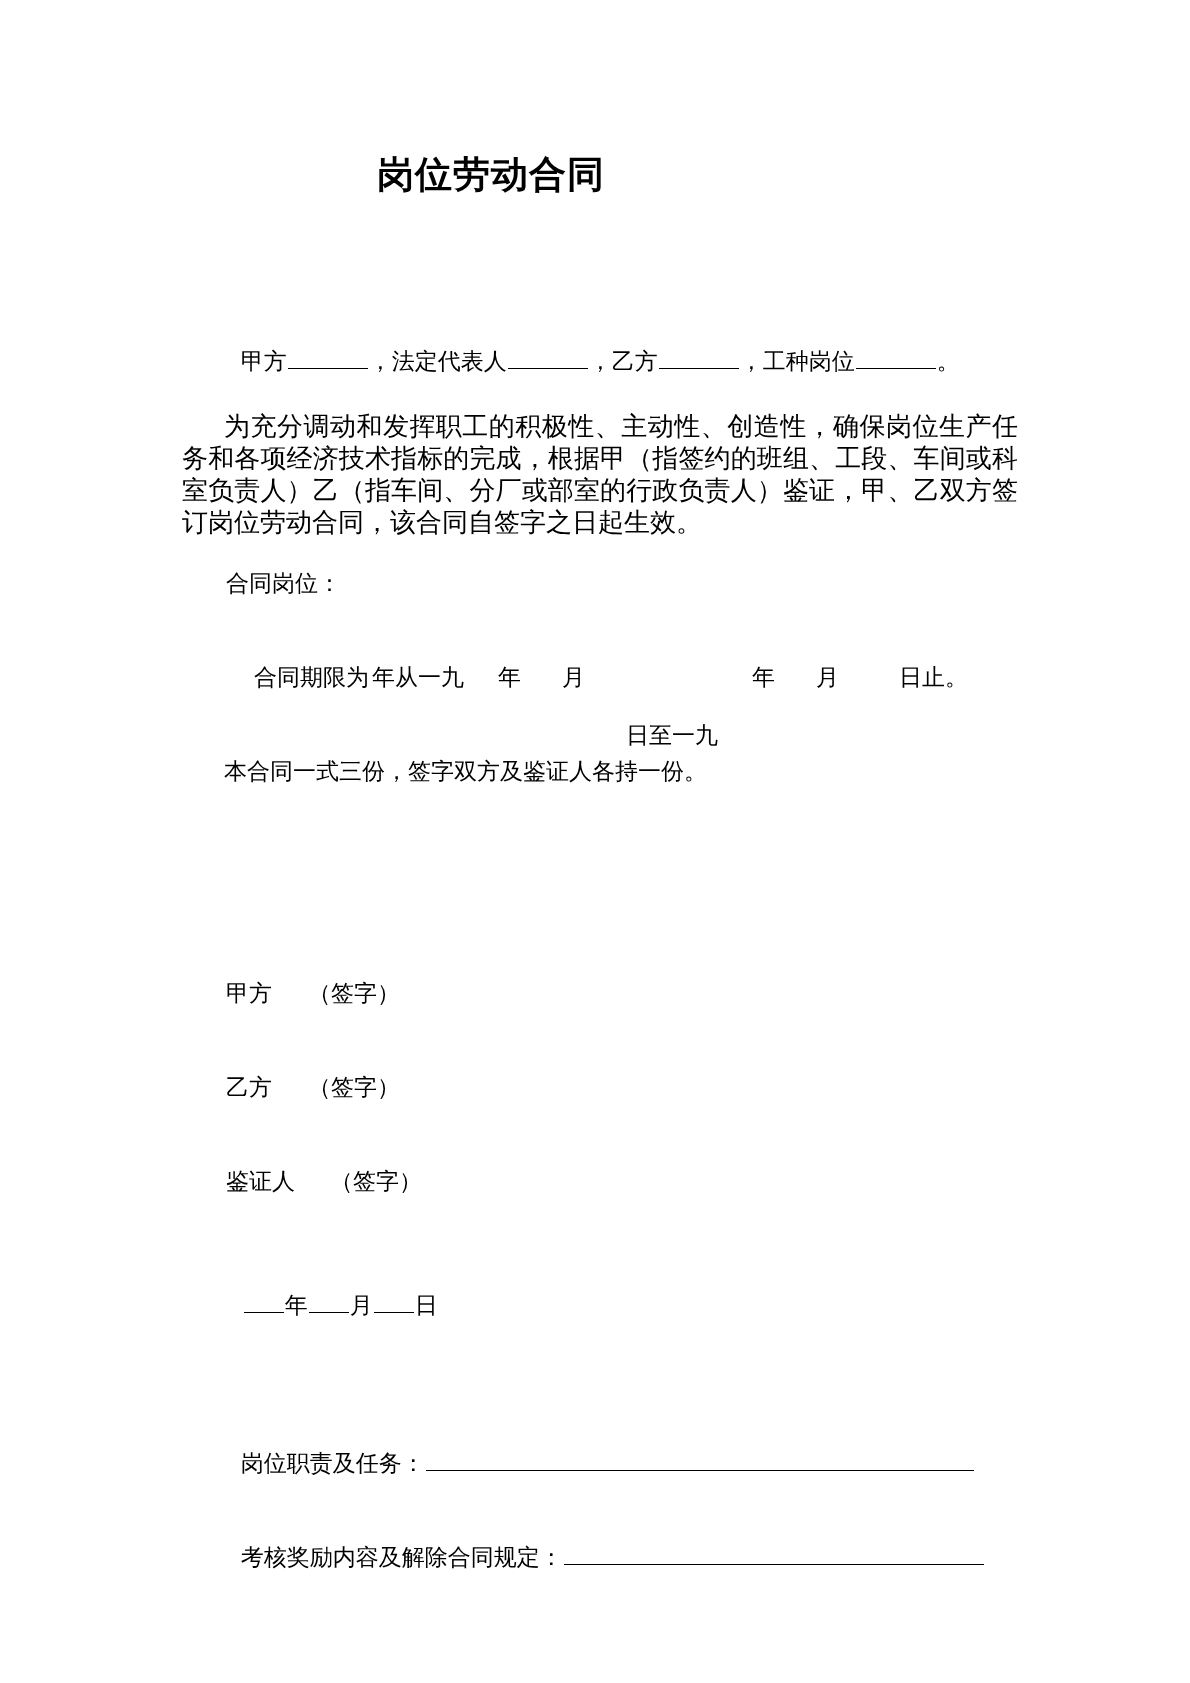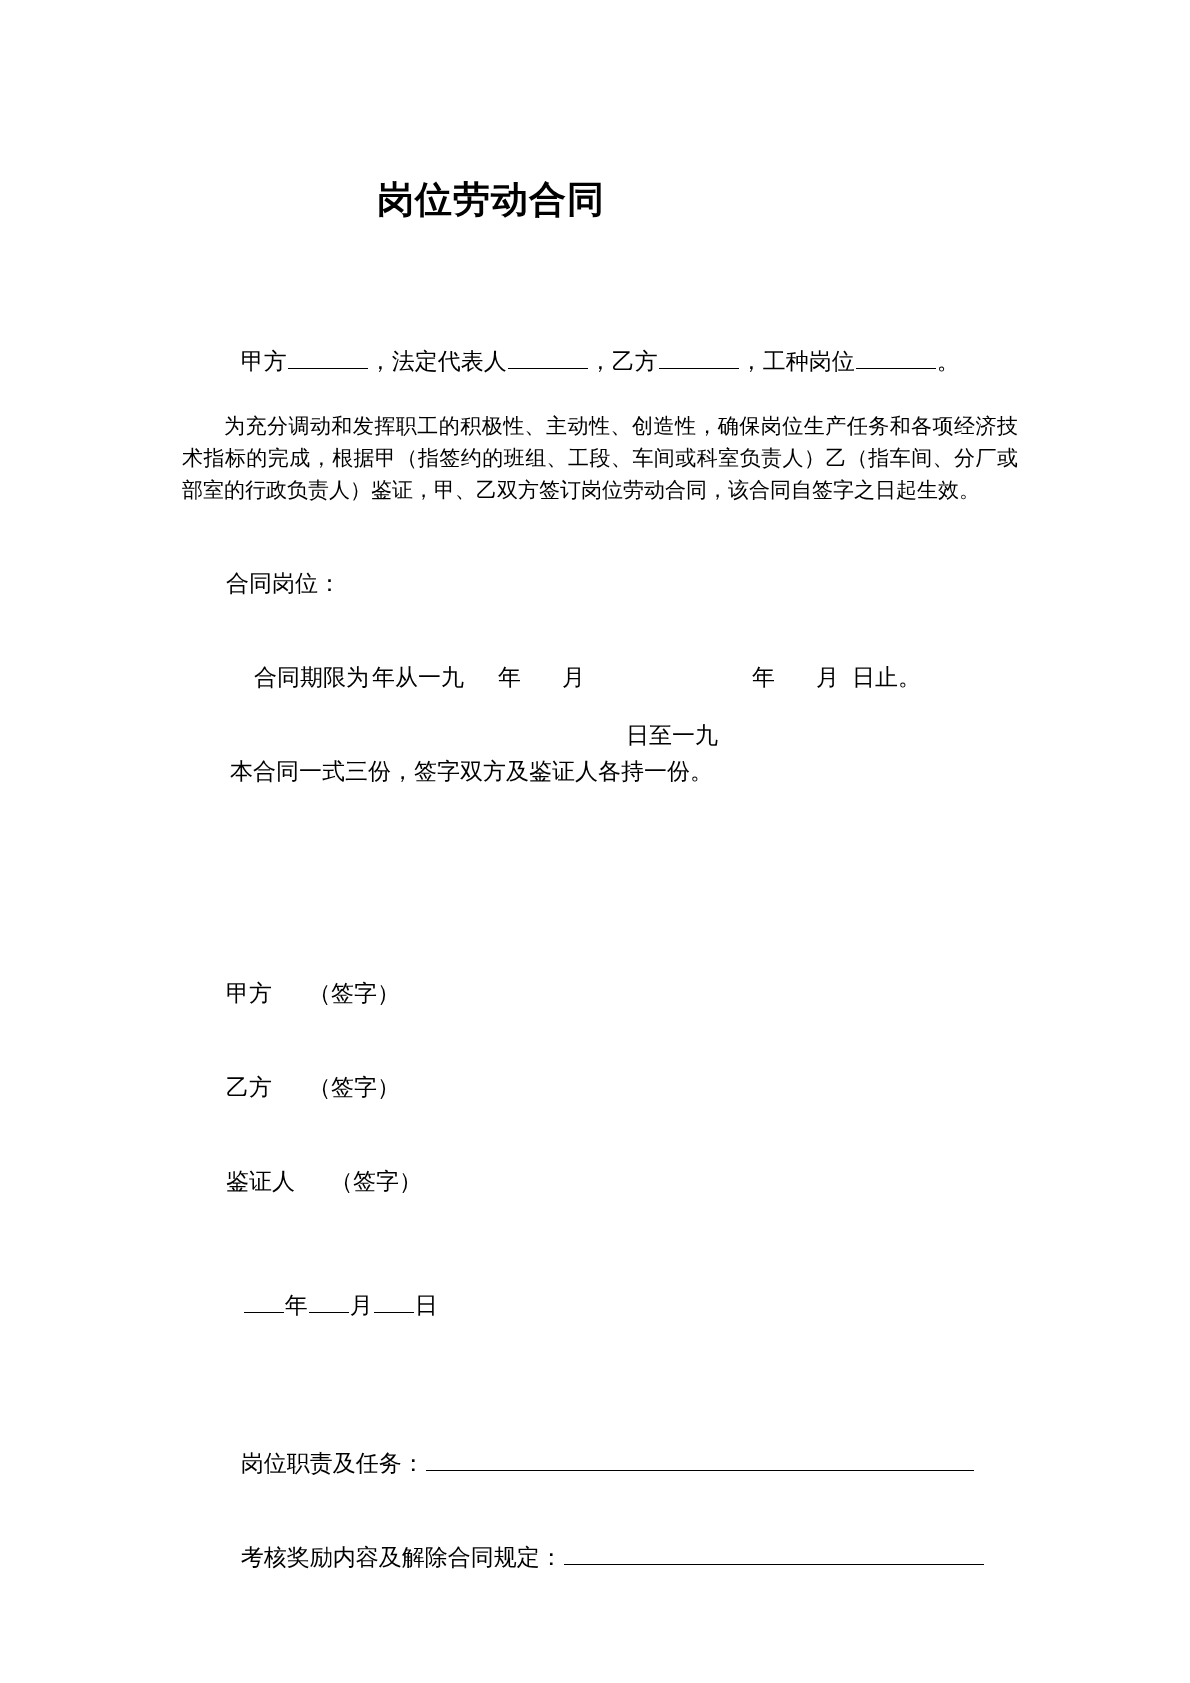--- a/index.html
+++ b/index.html
@@ -2,30 +2,30 @@
 <html><head>
 <meta charset="utf-8">
 <style>
   html, body { margin: 0; padding: 0; background: #ffffff; }
   body {
     width: 1190px; height: 1683px; position: relative; overflow: hidden;
     font-family: "DejaVu Serif", "Liberation Serif", serif;
     color: #000000;
   }
   .title {
-    position: absolute; left: 0; width: 982px; top: 175px;
+    position: absolute; left: 0; width: 982px; top: 150px;
     text-align: center; font-size: 37px; font-weight: bold;
     font-family: "DejaVu Sans", "Liberation Sans", sans-serif;
     letter-spacing: 1px;
   }
   .line {
     position: absolute; font-size: 23px; white-space: pre; line-height: 30px;
   }
   .para {
-    position: absolute; left: 182px; width: 836px; font-size: 21px;
+    position: absolute; left: 182px; width: 836px; font-size: 26px;
     line-height: 32px; text-indent: 42px; text-align: justify;
   }
   .blank {
     display: inline-block; border-bottom: 1.5px solid #000; height: 20px;
     vertical-align: baseline; margin: 0 1px;
   }
 </style>
 </head>
 <body>
 
@@ -40,24 +40,24 @@
 <div class="line" style="left:226px; top:568px;">合同岗位：</div>
 
 <div>
   <span class="line" style="left:226px; top:662px;margin-left:28px;">合同期限为</span>
   <span class="line" style="left:372px; top:662px;">年从一九</span>
   <span class="line" style="left:498px; top:662px;">年</span>
   <span class="line" style="left:562px; top:662px;">月</span>
   <span class="line" style="left:626px; top:702px;margin-top:18px;">日至一九</span>
   <span class="line" style="left:752px; top:662px;">年</span>
   <span class="line" style="left:816px; top:662px;">月</span>
-  <span class="line" style="left:852px; top:662px;">日止。</span>
+  <span class="line" style="left:899px; top:662px;">日止。</span>
 </div>
 
-<div class="line" style="left:230px; top:756px;">本合同一式三份，签字双方及鉴证人各持一份。</div>
+<div class="line" style="left:224px; top:756px;">本合同一式三份，签字双方及鉴证人各持一份。</div>
 
 <div>
   <span class="line" style="left:226px; top:978px;">甲方</span>
   <span class="line" style="left:308px; top:978px;">（签字）</span>
 
   <span class="line" style="left:226px; top:1072px;">乙方</span>
   <span class="line" style="left:308px; top:1072px;">（签字）</span>
 
   <span class="line" style="left:226px; top:1166px;">鉴证人</span>
   <span class="line" style="left:330px; top:1166px;">（签字）</span>

